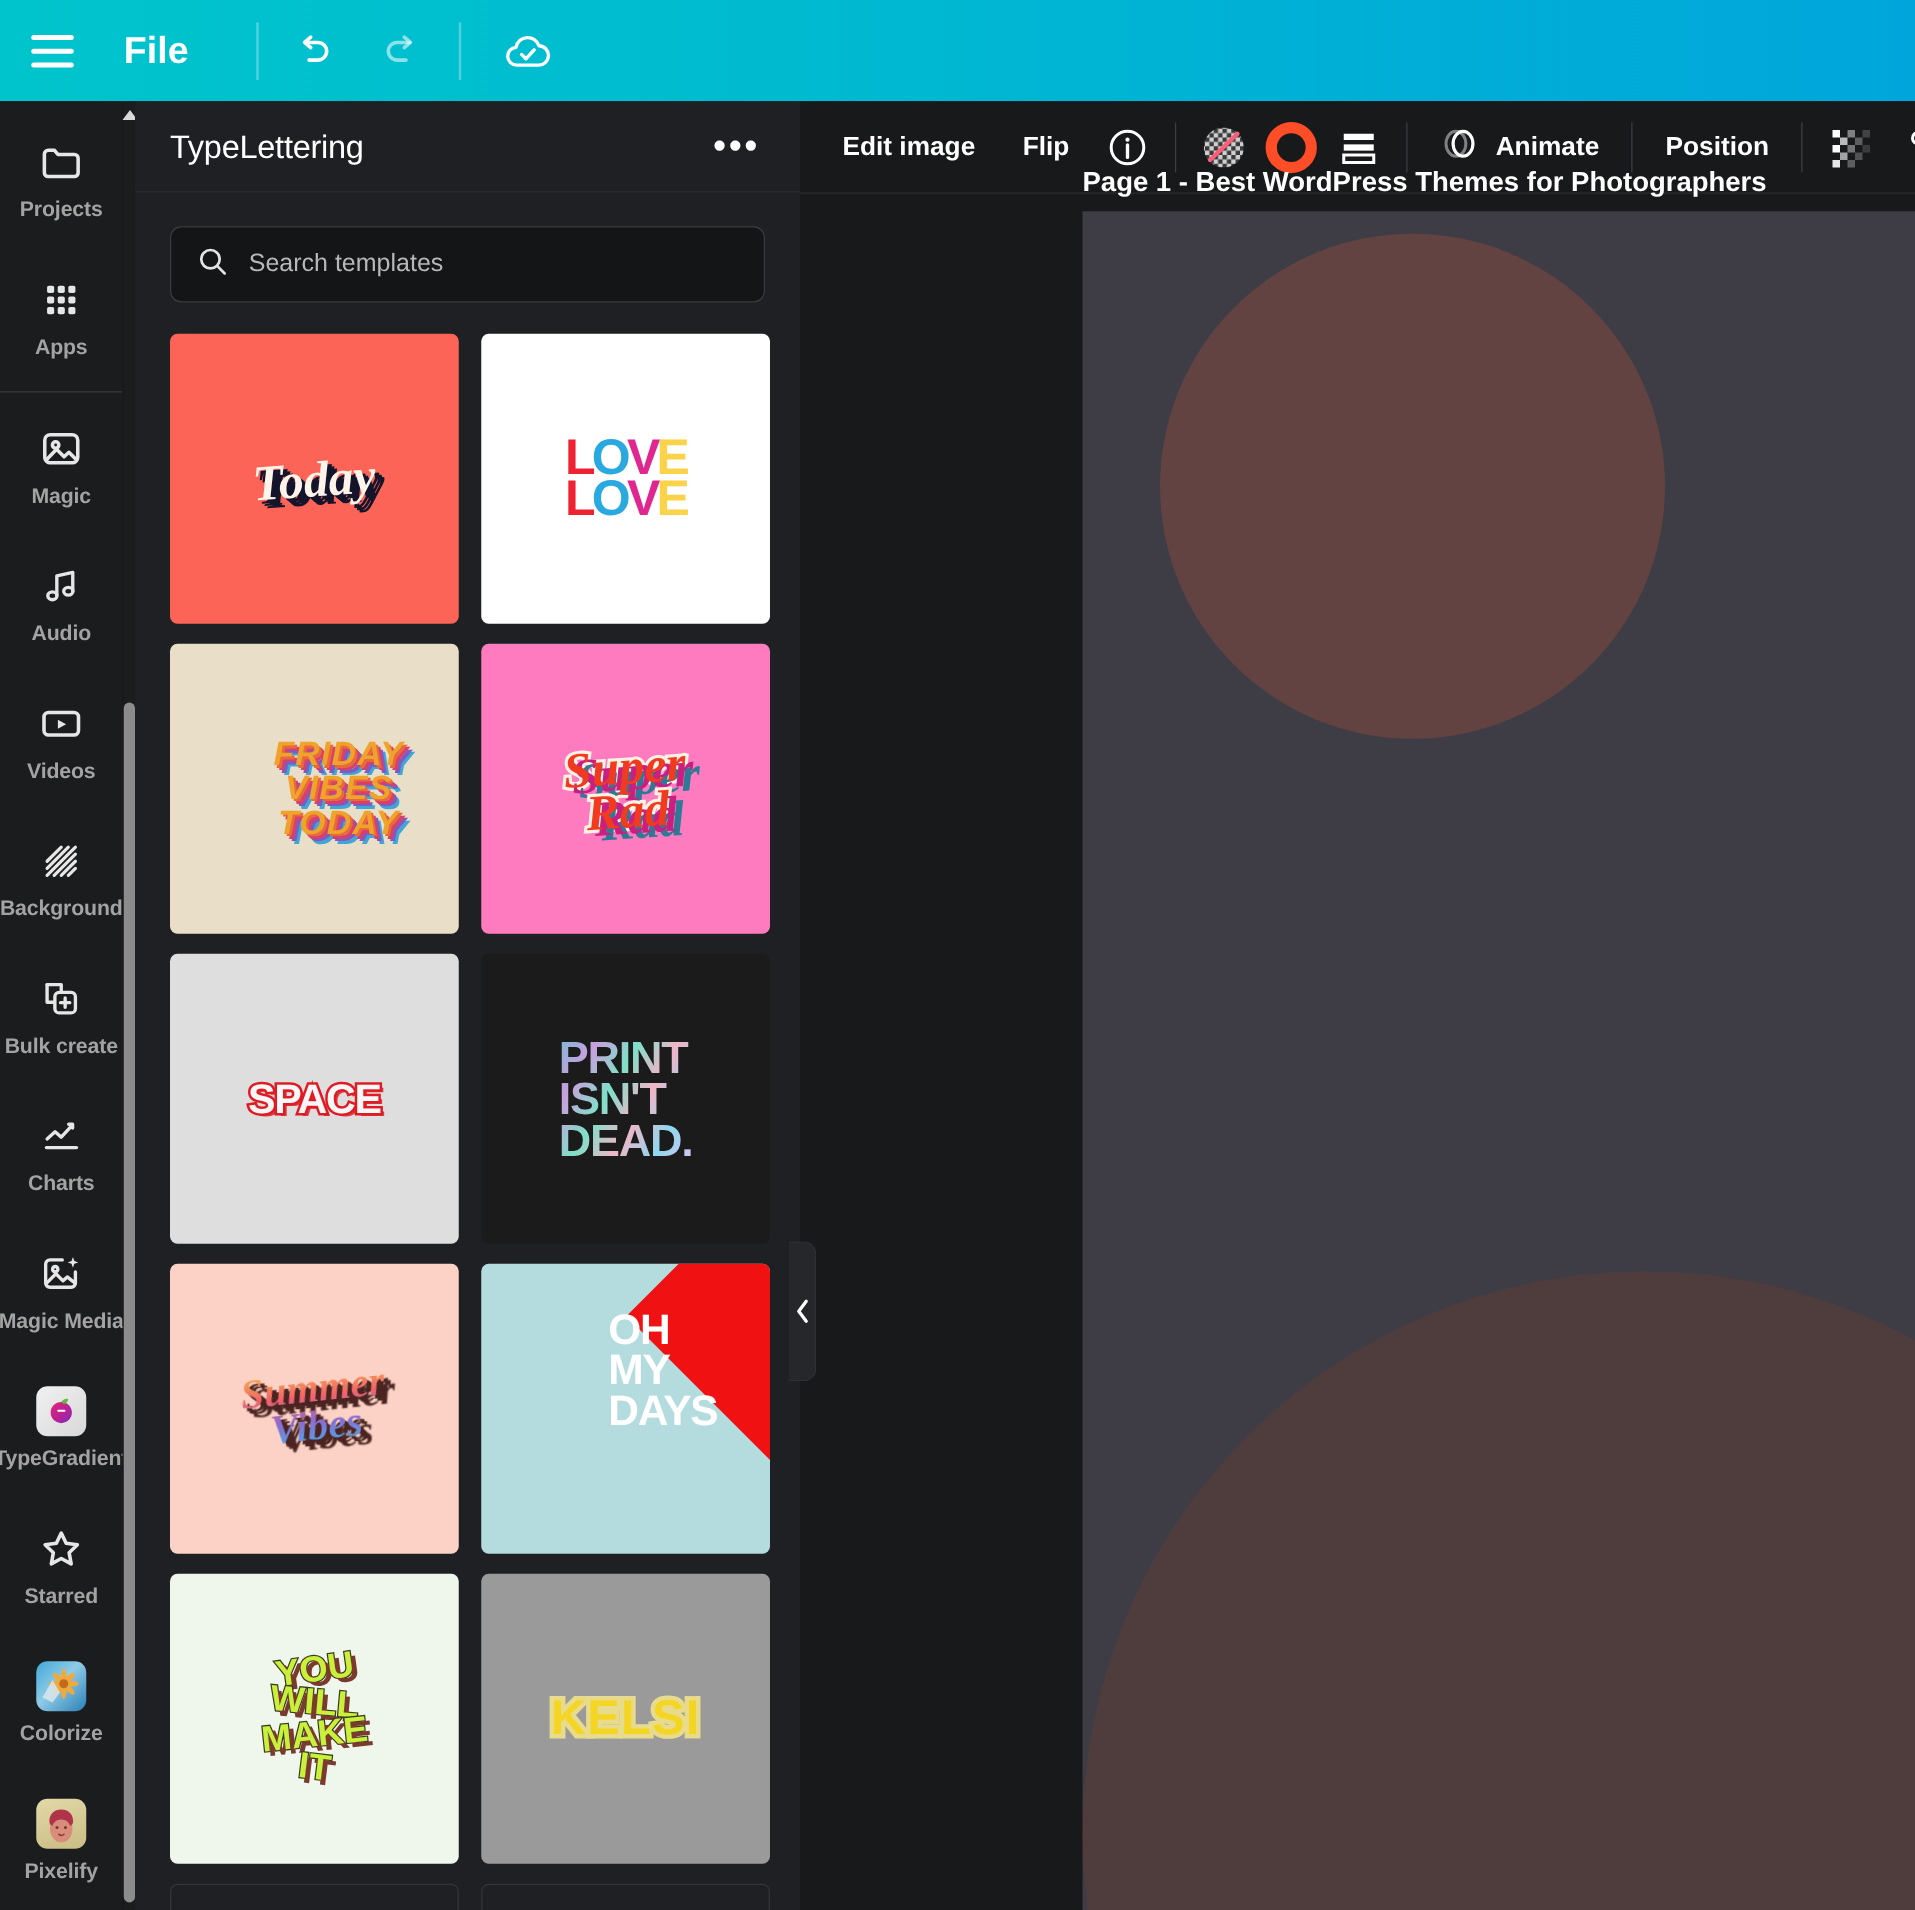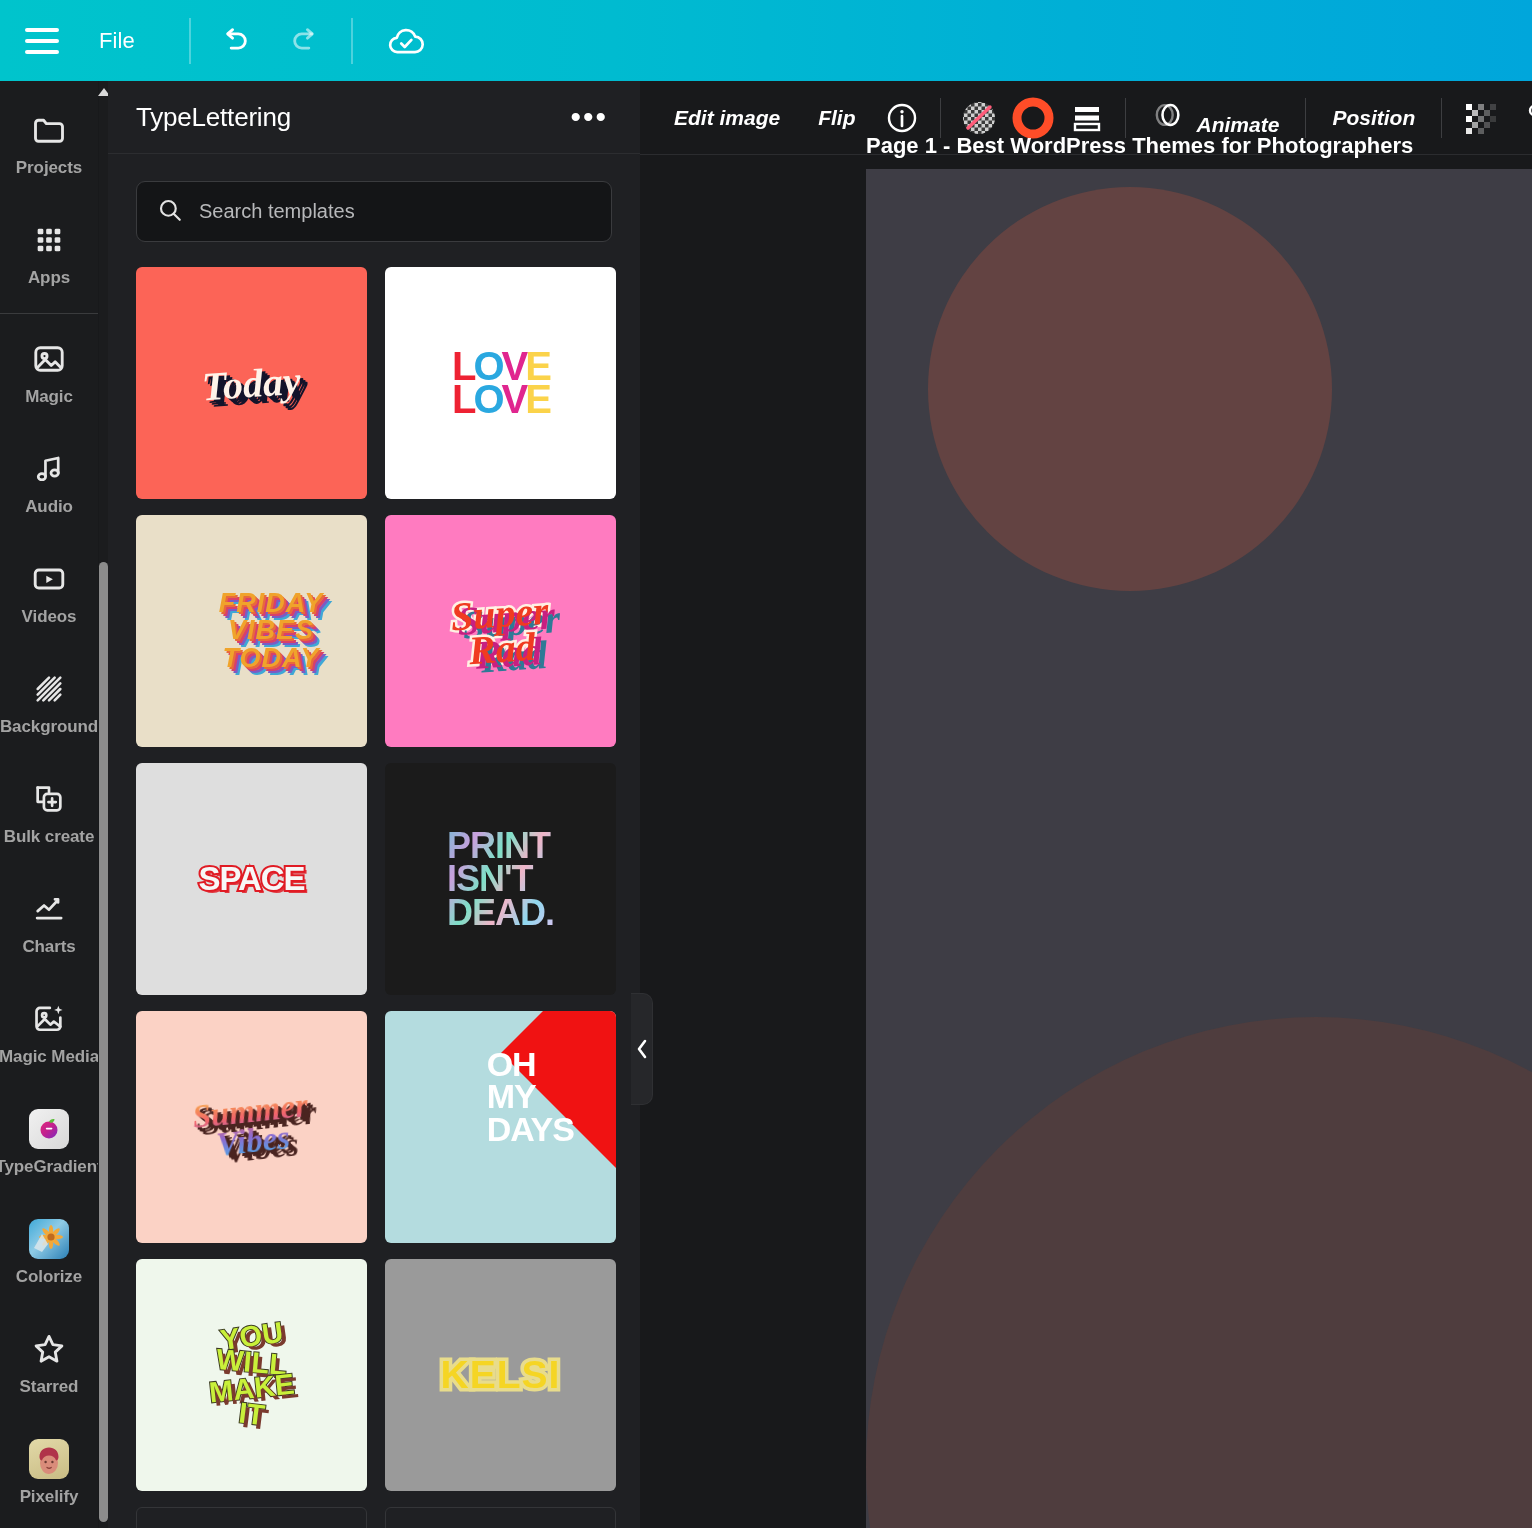--- a/index.html
+++ b/index.html
@@ -17,21 +17,21 @@
     background: linear-gradient(90deg, #00C4CC 0%, #00BBD0 40%, #00AFD6 70%, #00A6DB 100%);
     display: flex; align-items: center;
   }
   .hamburger {
     width: 34px; height: 26px; margin-left: 25px; margin-right: 22px;
     display: flex; flex-direction: column; justify-content: space-between;
     cursor: pointer;
   }
   .hamburger span { display: block; height: 4px; background: #fff; border-radius: 2px; width: 100%; }
   .topbar-btn {
-    color: #fff; font-size: 22px; font-weight: 400; letter-spacing: .1px;
+    color: #fff; font-size: 30px; font-weight: 700; letter-spacing: .1px;
     padding: 10px 18px; border-radius: 6px; cursor: pointer; white-space: nowrap;
     display: flex; align-items: flex-end; gap: 10px;
   }
   .crown { font-size: 18px; line-height: 1; display:inline-block; transform: translateY(-1px); }
   .tb-divider { width: 2px; height: 46px; background: rgba(255,255,255,.30); margin: 0 16px; }
   .icon-btn {
     width: 54px; height: 54px; display: flex; align-items: center; justify-content: center;
     border-radius: 8px; cursor: pointer;
   }
   .icon-btn svg { display: block; }
@@ -102,21 +102,21 @@
   .canvasarea {
     position: absolute; top: 81px; left: 640px; width: 892px; height: 1447px;
     background: #18191B;
   }
   .ctoolbar {
     height: 74px; display: flex; align-items: center; gap: 0;
     border-bottom: 1px solid #2B2C2F; padding-left: 20px; overflow: hidden;
   }
   .ct-btn {
     color: #fff; font-size: 21px; font-weight: 700; padding: 11px 14px; border-radius: 6px;
-    cursor: pointer; white-space: nowrap; display:flex; align-items:flex-end; gap:11px;font-style:italic;
+    cursor: pointer; white-space: nowrap; display:flex; align-items:center; gap:11px;
   }
   .ct-icon { width: 52px; height: 52px; display:flex; align-items:center; justify-content:center;
     border-radius: 6px; cursor: pointer; flex: 0 0 auto; }
   .ct-div { width: 1px; height: 40px; background: #3D3E41; margin: 0 12px; flex: 0 0 auto; }
 
   .page-label {
     position: absolute; left: 226px; top: 52px;
     color: #fff; font-size: 22px; font-weight: 700; white-space: nowrap;
   }
   .page-canvas {
@@ -290,20 +290,28 @@
                     <stop offset="1" stop-color="#7B2BBF"></stop>
         </linearGradient>
                 </defs>
         <circle cx="13" cy="14" r="8.5" fill="url(#tg)"></circle>
         <path d="M13 5.5c2-2.5 4-2.8 5.6-2.2-.4 2-1.8 3.4-3.6 3.8z" fill="#5BBF3A"></path>
         <path d="M10.6 12.6h5" stroke="#fff" stroke-width="1.6" stroke-linecap="round"></path>
       </svg>
             </div>
           </div>
           <div class="ri-lab">TypeGradient</div>
+        </div>
+        <div class="rail-item">
+          <div class="ri-ico">
+            <svg width="36" height="36" viewBox="0 0 24 24">
+              <path d="M12 3.6l2.6 5.5 6 .8-4.4 4.2 1.1 6-5.3-2.9-5.3 2.9 1.1-6L3.4 9.9l6-.8z" stroke="#E6E6E6" stroke-width="1.9" fill="none" stroke-linecap="round" stroke-linejoin="round"></path>
+            </svg>
+          </div>
+          <div class="ri-lab">Starred</div>
         </div>
         <div class="rail-item">
           <div class="ri-ico">
             <div class="app-ico" style="background:linear-gradient(135deg,#3FA9D8 0%,#8FCBE6 45%,#2B7FB5 100%);">
       <svg width="34" height="34" viewBox="0 0 34 34">
         <g transform="translate(19,15)">
           <g fill="#F2A93B">
                     <ellipse rx="2.2" ry="6" cy="-6"></ellipse>
                     <ellipse rx="2.2" ry="6" cy="6"></ellipse>
             <ellipse rx="6" ry="2.2" cx="-6"></ellipse>
@@ -313,28 +321,20 @@
             <ellipse rx="6" ry="2.2" cx="-6" transform="rotate(45)"></ellipse>
                     <ellipse rx="6" ry="2.2" cx="6" transform="rotate(45)"></ellipse>
                   </g>
           <circle r="3.6" fill="#C06B1E"></circle>
         </g>
         <path d="M2 26 L10 12 L16 22 L10 30z" fill="#D9E6EC" opacity=".85"></path>
       </svg>
             </div>
           </div>
           <div class="ri-lab">Colorize</div>
-        </div>
-        <div class="rail-item">
-          <div class="ri-ico">
-            <svg width="36" height="36" viewBox="0 0 24 24">
-              <path d="M12 3.6l2.6 5.5 6 .8-4.4 4.2 1.1 6-5.3-2.9-5.3 2.9 1.1-6L3.4 9.9l6-.8z" stroke="#E6E6E6" stroke-width="1.9" fill="none" stroke-linecap="round" stroke-linejoin="round"></path>
-            </svg>
-          </div>
-          <div class="ri-lab">Starred</div>
         </div>
         <div class="rail-item">
           <div class="ri-ico">
             <div class="app-ico" style="background:linear-gradient(160deg,#E2D9A8,#C9BC84);">
       <svg width="36" height="36" viewBox="0 0 36 36">
         <ellipse cx="18" cy="22" rx="9" ry="11" fill="#D98C7A"></ellipse>
         <path d="M8.5 16c0-6 4-9.5 9.5-9.5S27.5 10 27.5 16c0 2-1 3.2-2.4 3.6-1-3.4-4-5-7.1-5s-6 1.6-7.1 5C9.5 19.2 8.5 18 8.5 16z" fill="#B0334A"></path>
         <circle cx="14.6" cy="21" r="1.2" fill="#6B3A33"></circle>
                 <circle cx="21.4" cy="21" r="1.2" fill="#6B3A33"></circle>
         <path d="M16 26.4c1.3 1 3 1 4.2 0" stroke="#8A4038" stroke-width="1.3" fill="none" stroke-linecap="round"></path>

